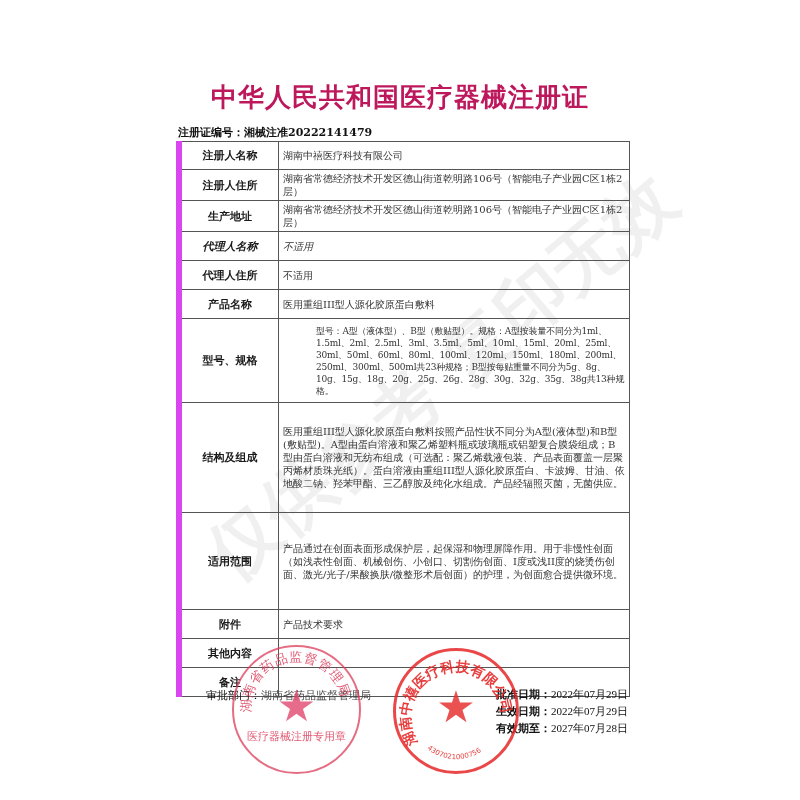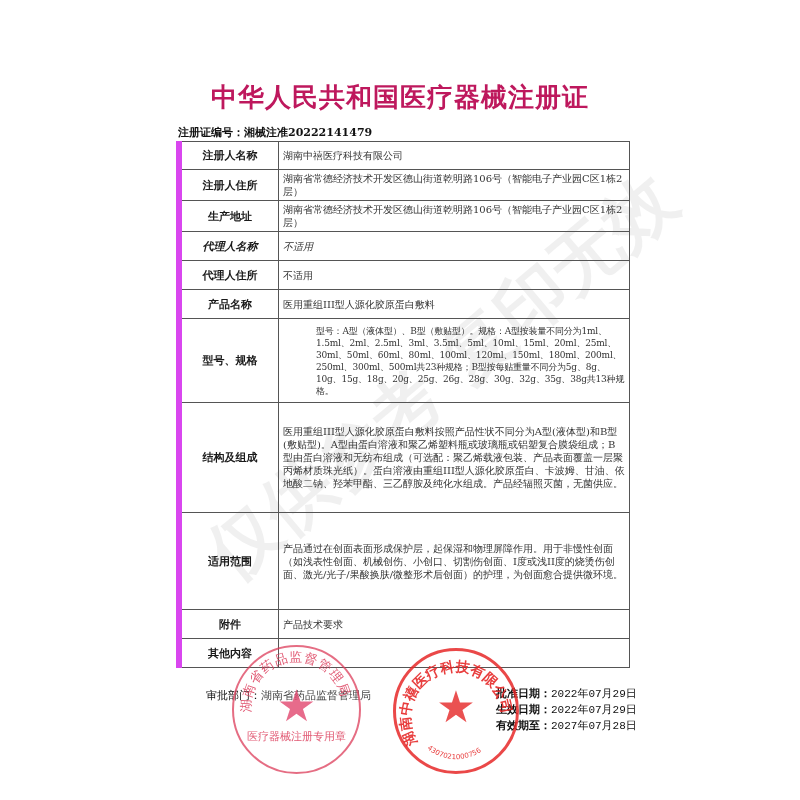--- a/index.html
+++ b/index.html
@@ -40,21 +40,21 @@
   .r10 { height: 29px; } .r11 { height: 29px; } .r12 { height: 29px; }
   .footer-left {
     position: absolute; left: 178px; top: 688px; font-size: 11px;
   }
   .footer-left .k { font-weight: normal; color: #111; margin-left: 28px; }
   .footer-left .v { color: #444; }
   .footer-right {
     position: absolute; left: 496px; top: 686px; font-size: 11px; line-height: 16px;
   }
   .footer-right .row .k { font-weight: bold; color: #111; }
-  .footer-right .row .v { font-family: Liberation Mono, monospace; color: #111; }
+  .footer-right .row .v { font-family: Liberation Serif, serif; color: #111; }
   .stamp { position: absolute; border-radius: 50%; pointer-events: none; }
   .stamp-gov {
     left: 232px; top: 645px; width: 125px; height: 125px;
     border: 2px solid rgba(220,60,90,0.75);
   }
   .stamp-co {
     left: 393px; top: 648px; width: 120px; height: 120px;
     border: 3px solid rgba(230,40,40,0.85);
   }
   .stamp svg { position: absolute; left: 0; top: 0; }
@@ -123,20 +123,24 @@
       <td class="value mid">产品通过在创面表面形成保护层，起保湿和物理屏障作用。用于非慢性创面（如浅表性创面、机械创伤、小创口、切割伤创面、I度或浅II度的烧烫伤创面、激光/光子/果酸换肤/微整形术后创面）的护理，为创面愈合提供微环境。</td>
     </tr>
     <tr class="r10">
       <td class="label">附件</td>
       <td class="value mid">产品技术要求</td>
     </tr>
     <tr class="r11">
       <td class="label">其他内容</td>
       <td class="value mid"></td>
     </tr>
+    <tr class="r12">
+      <td class="label">备注</td>
+      <td class="value mid"></td>
+    </tr>
   </tbody>
     </table>
 
   <div class="footer-left">
     <span class="k">审批部门：</span><span class="v">湖南省药品监督管理局</span>
   </div>
 
   <div class="footer-right">
     <div class="row">
       <span class="k">批准日期：</span><span class="v">2022年07月29日</span>

